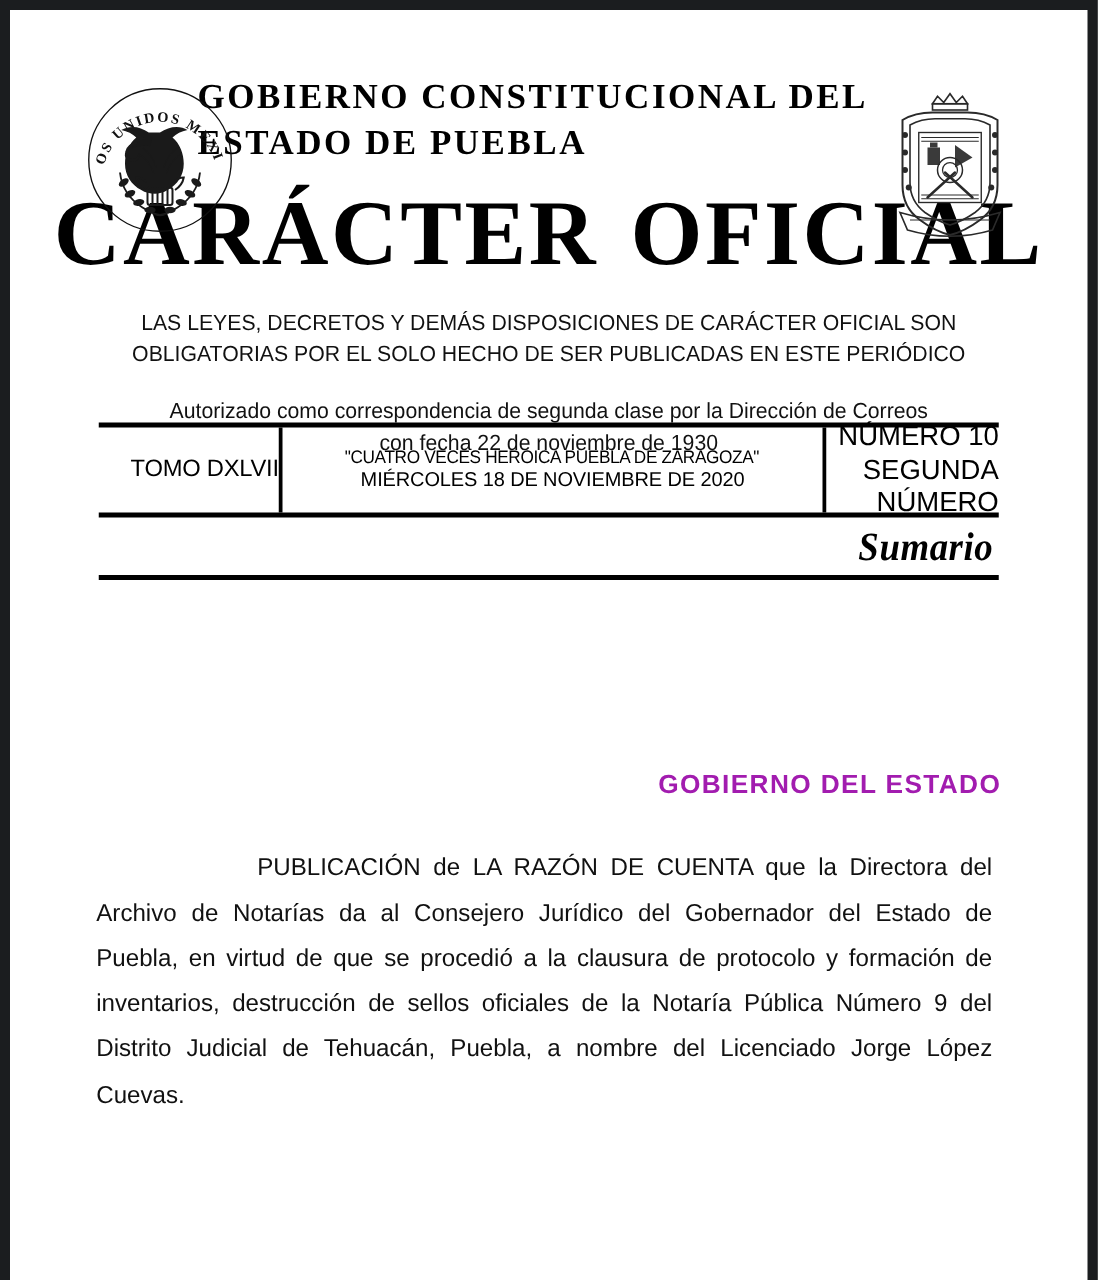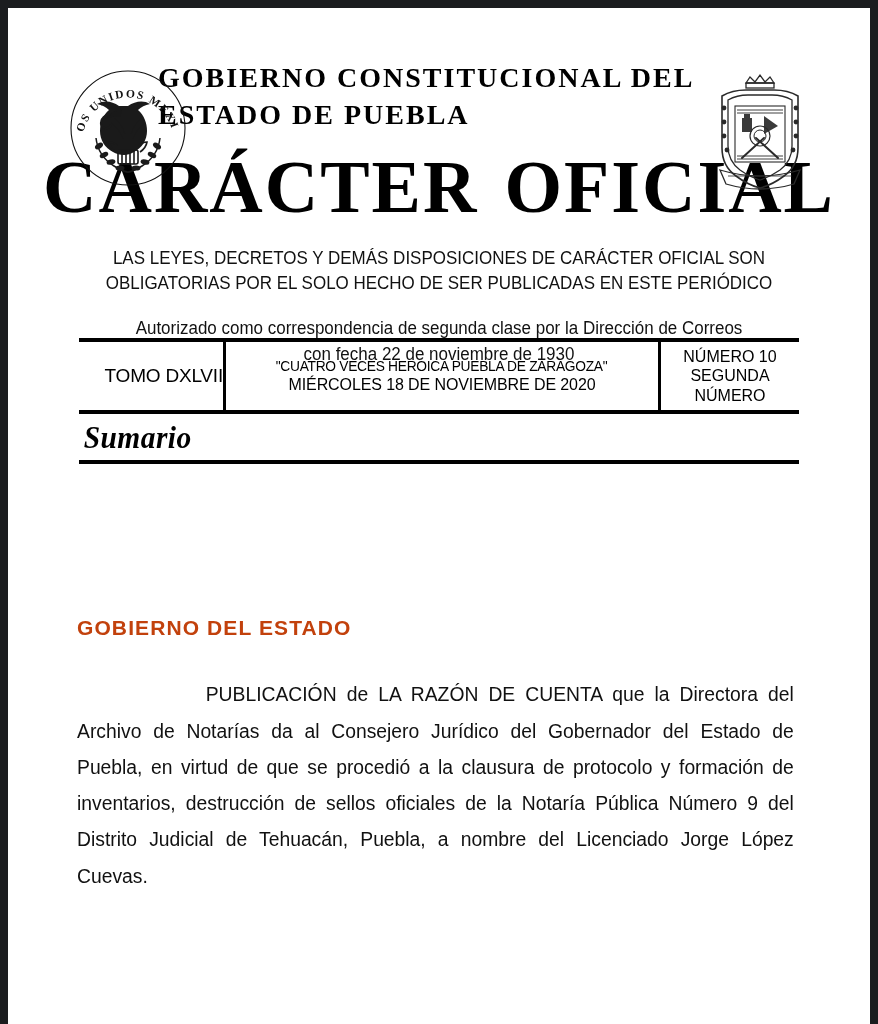--- a/index.html
+++ b/index.html
@@ -126,53 +126,54 @@
     letter-spacing: -0.3px;
     transform: scaleX(0.95);
     margin-bottom: 2px;
   }
   .cell-mid .issue-date {
     font-size: 16px;
     letter-spacing: -0.1px;
   }
   .cell-num {
     width: 138px;
-    font-size: 16px;
+    font-size: 22px;
     line-height: 1.22;
+    align-items: flex-end;
   }
 
   .sumario-band {
     height: 46px;
     display: flex;
     align-items: center;
-    justify-content: flex-start;
+    justify-content: flex-end;
   }
   .sumario {
     font-family: "Liberation Serif", serif;
     font-style: italic;
     font-weight: bold;
     font-size: 32px;
     color: #000;
     transform: scaleX(0.92);
     letter-spacing: 0.5px;
   }
 
   
   .body-area {
     margin: 0 auto;
     width: 724px;
     padding-top: 150px;
   }
   .section-head {
-    text-align: left;
+    text-align: right;
     font-weight: bold;
     font-size: 21px;
     letter-spacing: 1.1px;
     line-height: 1.35;
-    color: #c2410c;
+    color: #a21caf;
   }
   .section-head .sh2 { display: block; }
   .body-par {
     margin-top: 34px;
     font-size: 19.5px;
     line-height: 1.86;
     text-align: justify;
     text-indent: 130px;
     color: #111;
     transform: scaleX(0.99);

